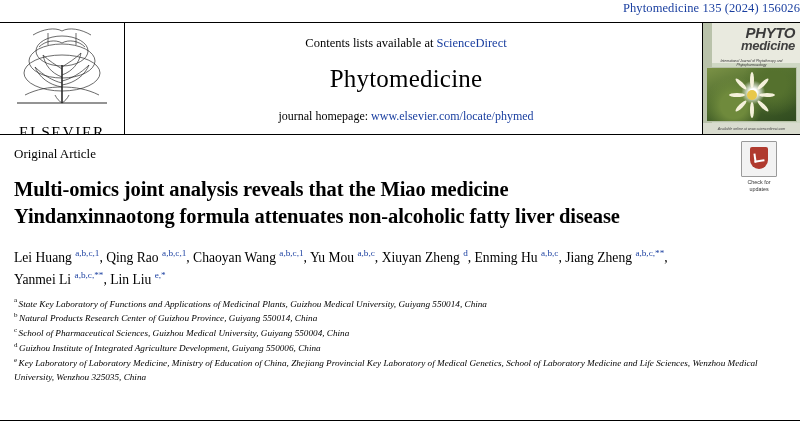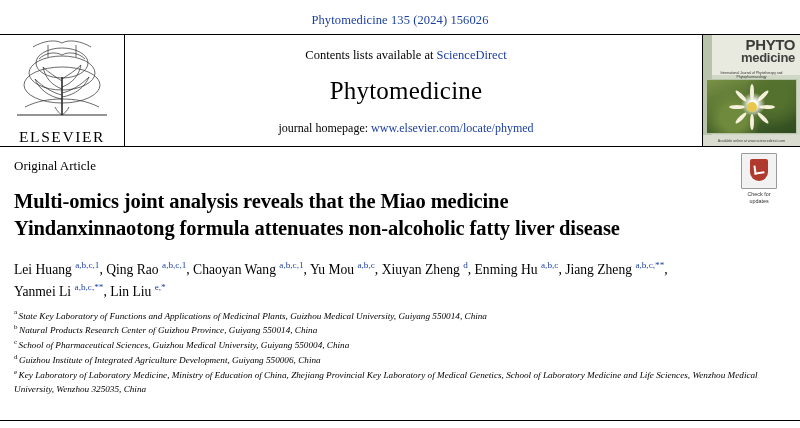--- a/index.html
+++ b/index.html
@@ -16,25 +16,25 @@
   }
   .page {
     position: relative;
     width: 800px;
     height: 428px;
     box-sizing: border-box;
   }
 
   
   .running-head {
-    text-align: center;
+    text-align: right;
     font-family: "Liberation Serif", serif;
     font-size: 12.5px;
     color: #1a3fa0;
-    padding-top: 13px;
+    padding-top: 1px;
     letter-spacing: 0.1px;
   }
 
   
   .banner {
     display: flex;
     align-items: stretch;
     margin-top: 6px;
     border-top: 1px solid #000;
     border-bottom: 1px solid #000;
@@ -58,20 +58,21 @@
     align-items: center;
     padding: 4px 15px 2px 0;
   }
   .banner-right {
     width: 98px;
     border-left: 1px solid #000;
     box-sizing: border-box;
     background: #cfd8c4;
     position: relative;
     overflow: hidden;
+    font-style: italic;
   }
   .contents-line {
     font-size: 12.5px;
     font-family: "Liberation Serif", serif;
     margin-bottom: 14px;
   }
   .contents-line .sd {
     color: #1a3fa0;
   }
   .journal-title {
@@ -102,21 +103,21 @@
   .elsevier-tree {
     width: 118px;
     height: 82px;
     position: relative;
   }
   .elsevier-word {
     font-family: "Liberation Serif", serif;
     font-size: 15.5px;
     letter-spacing: 1.6px;
     font-weight: normal;
-    margin-top: 9px;
+    margin-top: 16px;
   }
 
   
   .cover {
     position: absolute;
     inset: 0;
   }
   .cover-top {
     position: absolute;
     top: 0; left: 0; right: 0;

